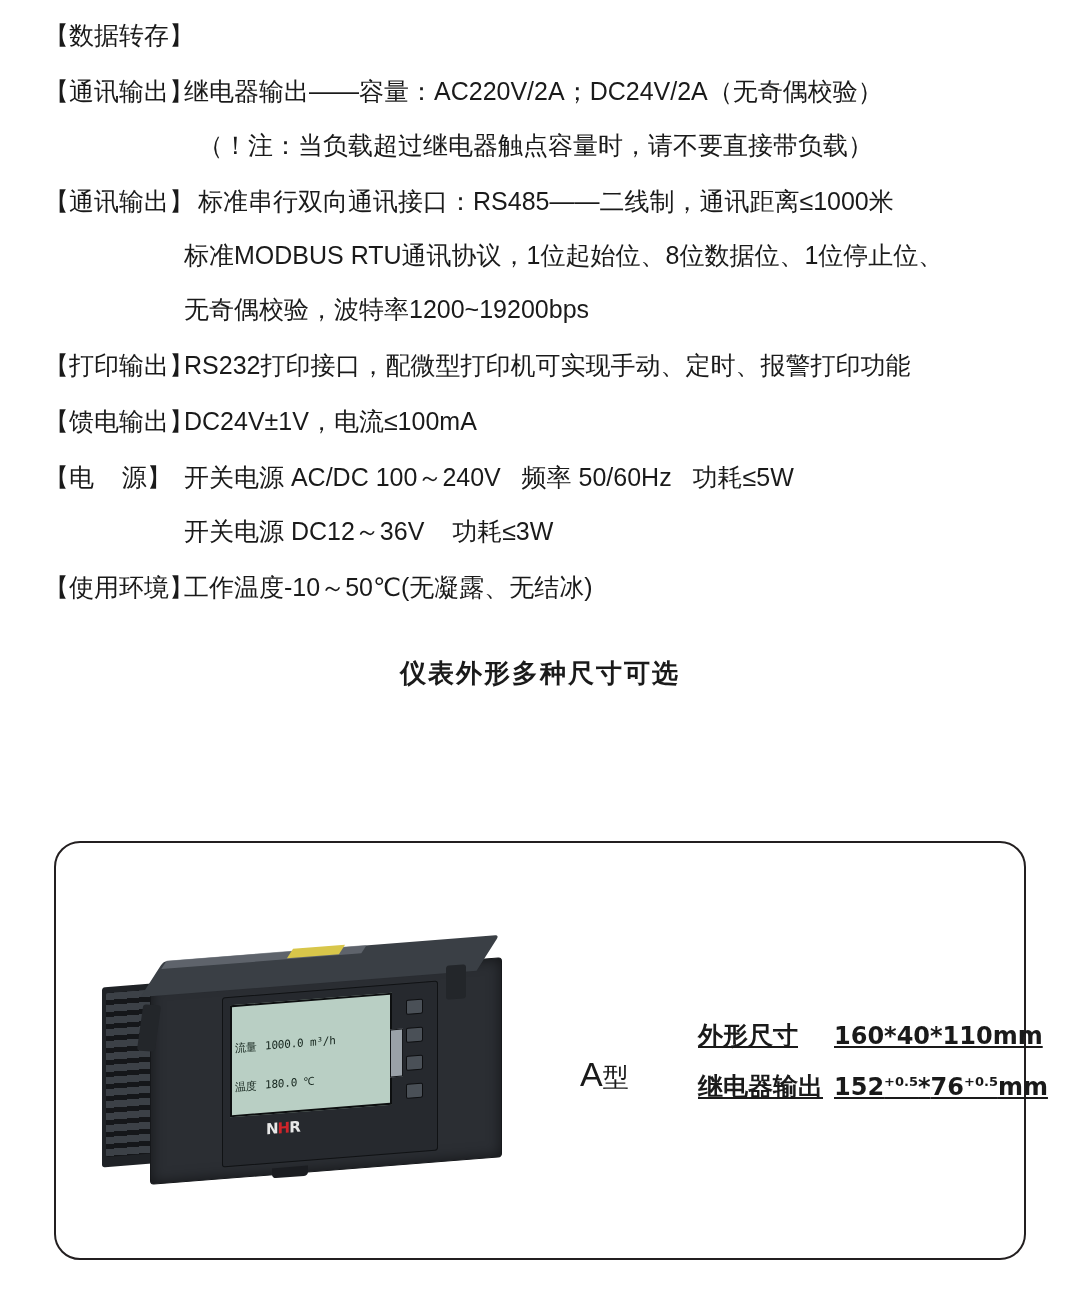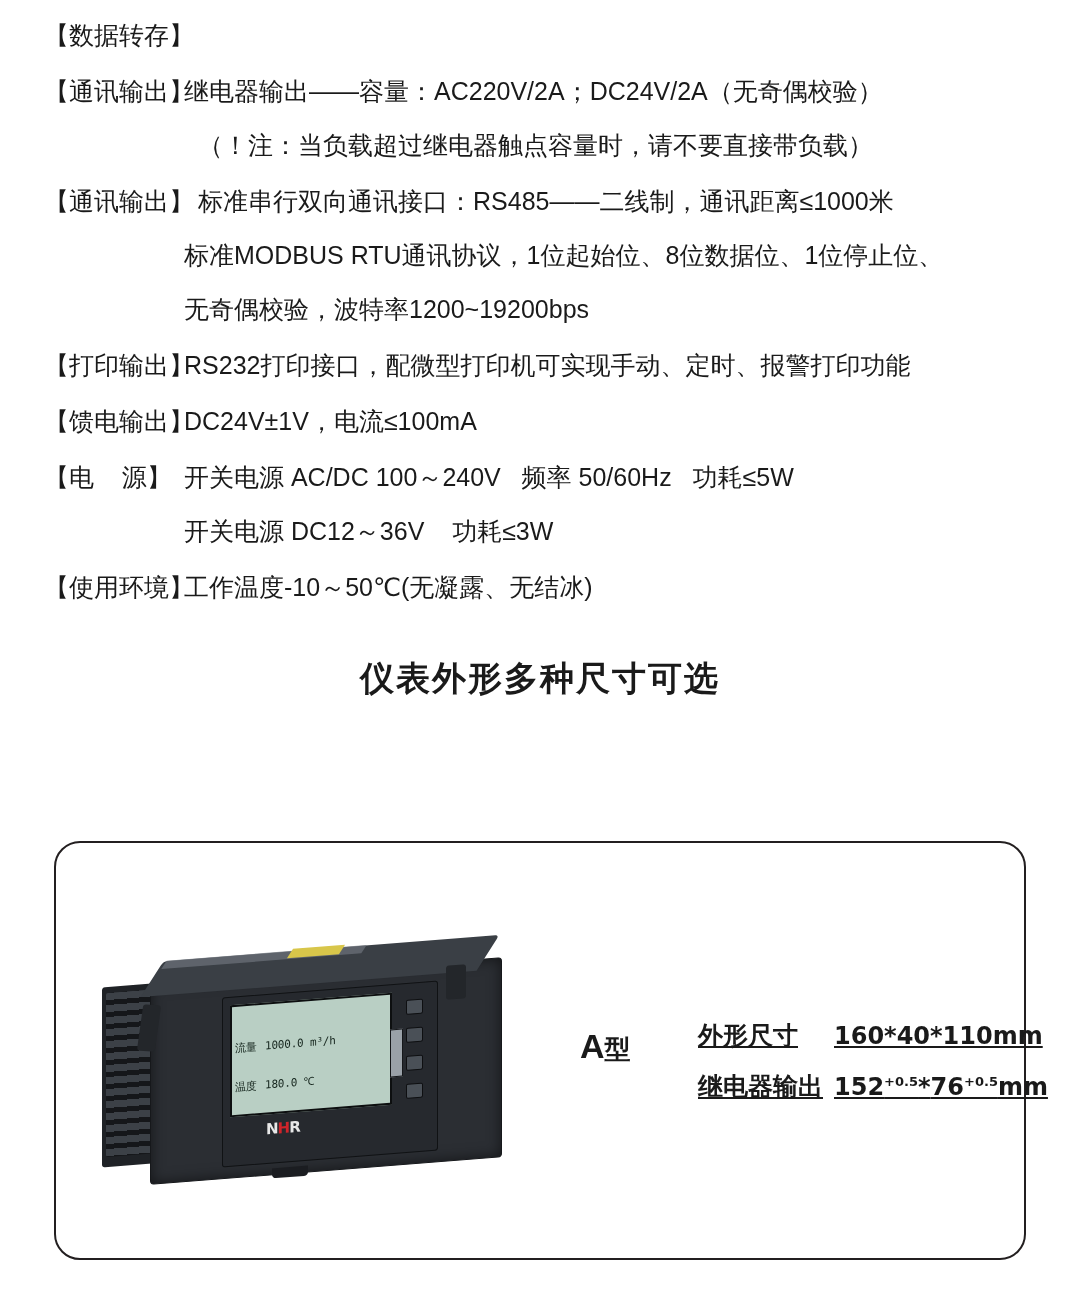--- a/index.html
+++ b/index.html
@@ -45,21 +45,21 @@
     display: block;
     white-space: pre;
   }
   .indent-1 { padding-left: 8px; }
   .indent-2 { padding-left: 22px; }
   .indent-3 { padding-left: 200px; }
 
   
   .section-title {
     text-align: center;
-    font-size: 34px;
+    font-size: 26px;
     font-weight: bold;
     letter-spacing: 2px;
     margin-top: 42px;
     margin-bottom: 26px;
   }
 
   
   .product-card {
     position: absolute;
     left: 54px;
@@ -251,23 +251,23 @@
     height: 34px;
     background: #23262a;
     transform: skewY(-4.5deg);
     border-radius: 3px;
   }
 
   
   .model-label {
     position: absolute;
     left: 524px;
-    top: 184px;
+    top: 212px;
     font-size: 34px;
-    font-weight: bold;
+    font-weight: normal;
     letter-spacing: 0px;
   }
   .model-label .sub {
     font-size: 26px;
   }
 
   .dim-block {
     position: absolute;
     left: 642px;
     top: 176px;

